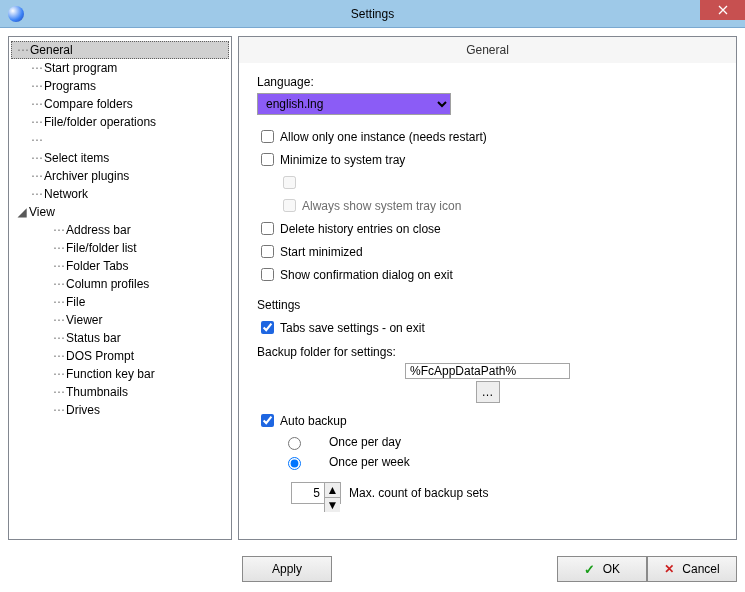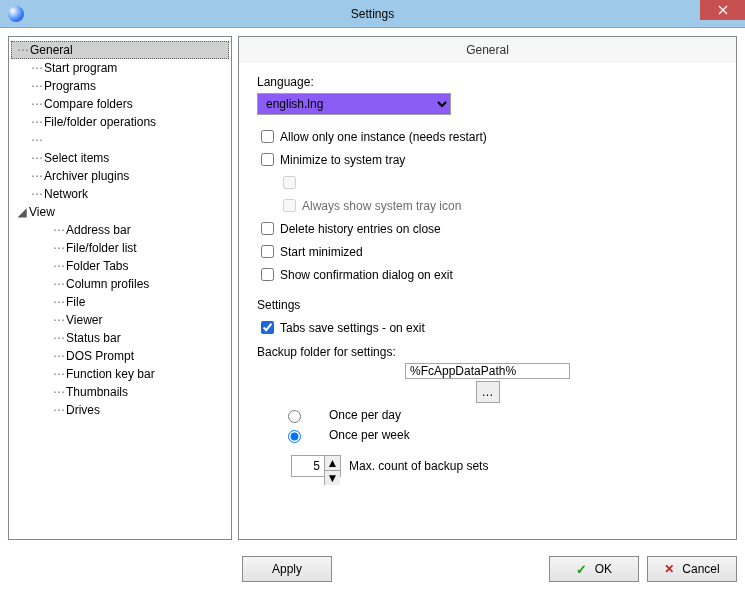--- a/index.html
+++ b/index.html
@@ -42,21 +42,21 @@
     .radio-row { display: flex; align-items: center; margin: 4px 0 4px 26px; gap: 22px; }
     .radio-row input { margin-right: 6px; }
     
     .spinner-row { display: flex; align-items: center; margin: 12px 0 4px 34px; gap: 8px; }
     .spinner { display: flex; align-items: stretch; border: 1px solid #a5a5a5; height: 22px; }
     .spinner input { width: 32px; border: none; text-align: right; padding-right: 4px; }
     .spinner-btns { display: flex; flex-direction: column; width: 16px; }
     .spinner-btns div { flex: 1; border-left: 1px solid #a5a5a5; background: #eee; display: flex; align-items:center; justify-content:center; cursor:pointer; font-size: 7px;}
     .spinner-btns div:first-child { border-bottom: 1px solid #a5a5a5; }
     
-    .footer { display: flex; padding: 8px; gap: 8px; align-items: center; justify-content: flex-end; }
+    .footer { display: flex; padding: 8px; align-items: center; justify-content: flex-end; }
     .footer-left { margin-left: 234px;}
     .spacer { flex: 1; }
     .btn { min-width: 90px; height: 26px; border: 1px solid #8a8a8a; background: linear-gradient(#f5f5f5, #e3e3e3); cursor: pointer; display: flex; align-items: center; justify-content: center; gap: 8px; padding: 0 14px;}
     .ok-mark { color: #1a9e1a; font-weight: bold; font-size: 13px;}
     .x-mark { color: #cc2020; font-weight: bold; font-size: 12px;}
     .gap { margin-top: 12px; }
   </style>
 </head>
 <body>
 
@@ -200,20 +200,24 @@
         </div>
 
       <div class="label" style="margin-top:8px">Backup folder for settings:</div>
       <div class="path-row">
         <input class="path-input" value="%FcAppDataPath%" style="">
         <div class="browse-btn">
             <span>…</span>
           </div>
       </div>
 
+      <div class="cb-row" style="margin-top:8px">
+          <input type="checkbox" checked="" class="checked-blue" style="">
+          <span>Auto backup</span>
+        </div>
       <div class="radio-row">
           <input type="radio" name="freq" style="">
           <span>Once per day</span>
         </div>
       <div class="radio-row">
           <input type="radio" name="freq" checked="" style="">
           <span>Once per week</span>
         </div>
 
       <div class="spinner-row">

